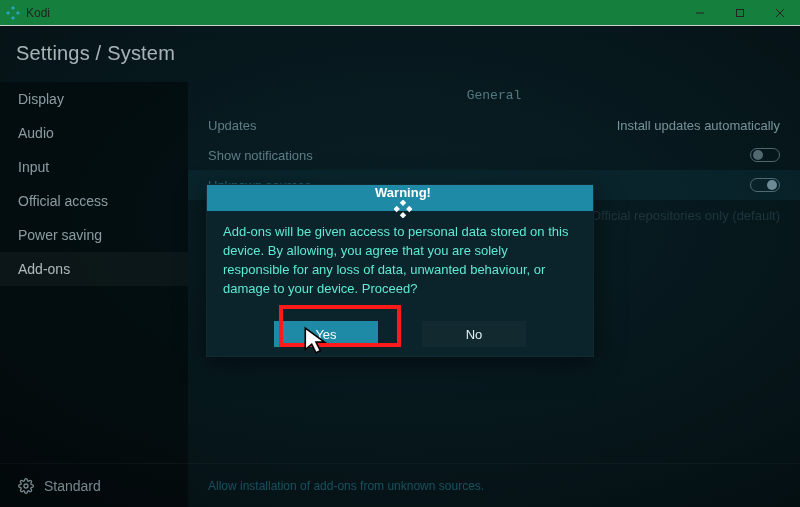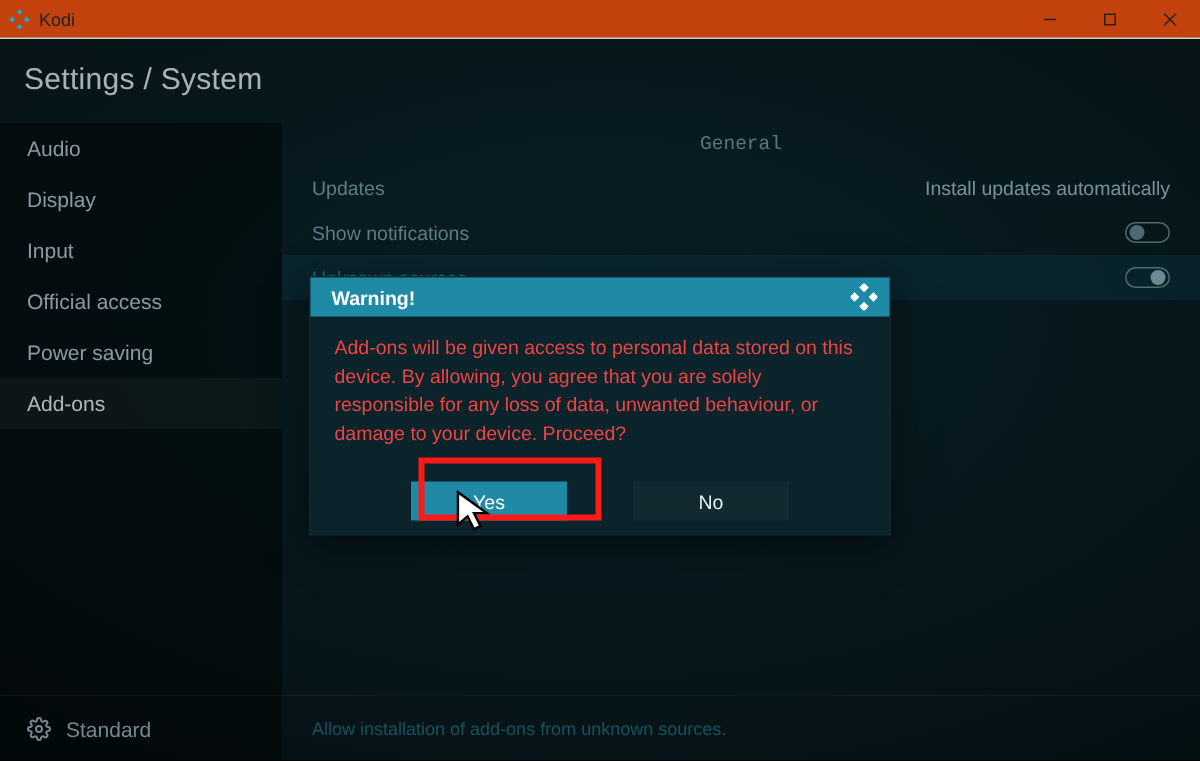--- a/index.html
+++ b/index.html
@@ -1,19 +1,19 @@
 <!DOCTYPE html>
 <html><head>
 <meta charset="utf-8">
 <style>
   * { margin: 0; padding: 0; box-sizing: border-box; font-family: "Segoe UI", Arial, sans-serif; }
   html, body { width: 800px; height: 507px; overflow: hidden; background: #000; }
 
   
-  .titlebar { height: 26px; background: #c2410c; display: flex; align-items: center; justify-content: space-between; border-bottom: 1px solid #d0d0d0; }
+  .titlebar { height: 26px; background: #15803d; display: flex; align-items: center; justify-content: space-between; border-bottom: 1px solid #d0d0d0; }
   .titlebar-left { display: flex; align-items: center; gap: 6px; padding-left: 6px; }
   .titlebar-left .kodi-glyph { width: 14px; height: 14px; display: inline-block; }
   .titlebar-left .title { font-size: 12px; color: #222; }
   .win-controls { display: flex; }
   .win-btn { width: 40px; height: 26px; display: flex; align-items: center; justify-content: center; font-size: 12px; color: #222; }
   .win-btn svg { stroke: #222; }
 
   
   .app { position: relative; width: 800px; height: 481px; background: radial-gradient(ellipse 120% 110% at 50% 40%, #0c2a32 0%, #091f25 40%, #061418 70%, #030b0e 100%); color: #cfe8ef; padding-left: 45px; }
 
@@ -41,24 +41,24 @@
   .toggle.off::after { left: 2px; }
   .toggle.on::after { right: 2px; background: #8fb9c4; }
   .disabled-row { height: 30px; display: flex; align-items: center; padding: 0 20px; font-size: 13px; color: #355762; opacity: .7; }
   .content-footer { position: absolute; bottom: 0; left: 0; right: 0; height: 44px; border-top: 1px solid rgba(255,255,255,0.05); display: flex; align-items: center; padding-left: 20px; font-size: 12px; color: #1f6d80; }
 
   
   .dim { position: absolute; inset: 0; background: rgba(0,0,0,0.25); }
 
   
   .dialog { position: absolute; top: 158px; left: 206px; width: 388px; background: #0b232a; border: 1px solid rgba(255,255,255,0.03); box-shadow: 0 6px 24px rgba(0,0,0,0.5); }
-  .dialog-header { height: 26px; background: #1f8aa6; display: flex; align-items: center; justify-content: space-between; padding: 0 8px 0 14px; }
+  .dialog-header { height: 26px; background: #1f8aa6; display: flex; align-items: center; justify-content: space-between; padding: 0 8px 0 14px; flex-direction: column; }
   .dialog-header .dlg-title { font-size: 13px; font-weight: 600; color: #fff; }
   .kodi-diamond { width: 18px; height: 18px; }
-  .dialog-body { padding: 12px 16px 14px 16px; font-size: 13px; line-height: 1.45; color: #ef4444; }
+  .dialog-body { padding: 12px 16px 14px 16px; font-size: 13px; line-height: 1.45; color: #5eead4; }
   .dialog-buttons { height: 44px; display: flex; align-items: center; justify-content: center; gap: 44px; }
   .dlg-btn { width: 104px; height: 26px; display: flex; align-items: center; justify-content: center; font-size: 13px; color: #dfeff3; background: rgba(255,255,255,0.03); }
   .dlg-btn.primary { background: #1f8aa6; color: #fff; }
 
   
   .red-box { position: absolute; border: 4px solid #ff1a1a; pointer-events: none; }
   .red-box.yes { top: 279px; left: 279px; width: 122px; height: 42px; }
 
   
   .cursor { position: absolute; top: 300px; left: 303px; pointer-events: none; }
@@ -102,24 +102,24 @@
 </div>
 
 <div class="app">
 
   <div class="header">
     <div class="crumb">Settings / System</div>
   </div>
 
   <div class="sidebar">
     <div class="side-item">
+        <span>Display</span>
+      </div>
+    <div class="side-item">
         <span>Audio</span>
-      </div>
-    <div class="side-item">
-        <span>Display</span>
       </div>
     <div class="side-item">
         <span>Input</span>
       </div>
     <div class="side-item">
         <span>Official access</span>
       </div>
     <div class="side-item">
         <span>Power saving</span>
       </div>
@@ -151,20 +151,21 @@
       <span class="toggle off"></span>
     </div>
 
     <div class="setting-row highlight">
       <span>Unknown sources</span>
       <span class="toggle on"></span>
     </div>
 
     <div class="disabled-row">
       <span style="flex:1">Update official add-ons from</span>
+      <span>Official repositories only (default)</span>
     </div>
 
     <div class="content-footer">Allow installation of add-ons from unknown sources.</div>
   </div>
 
   <div class="dim"></div>
 
   <div class="dialog">
     <div class="dialog-header">
       <span class="dlg-title">Warning!</span>

